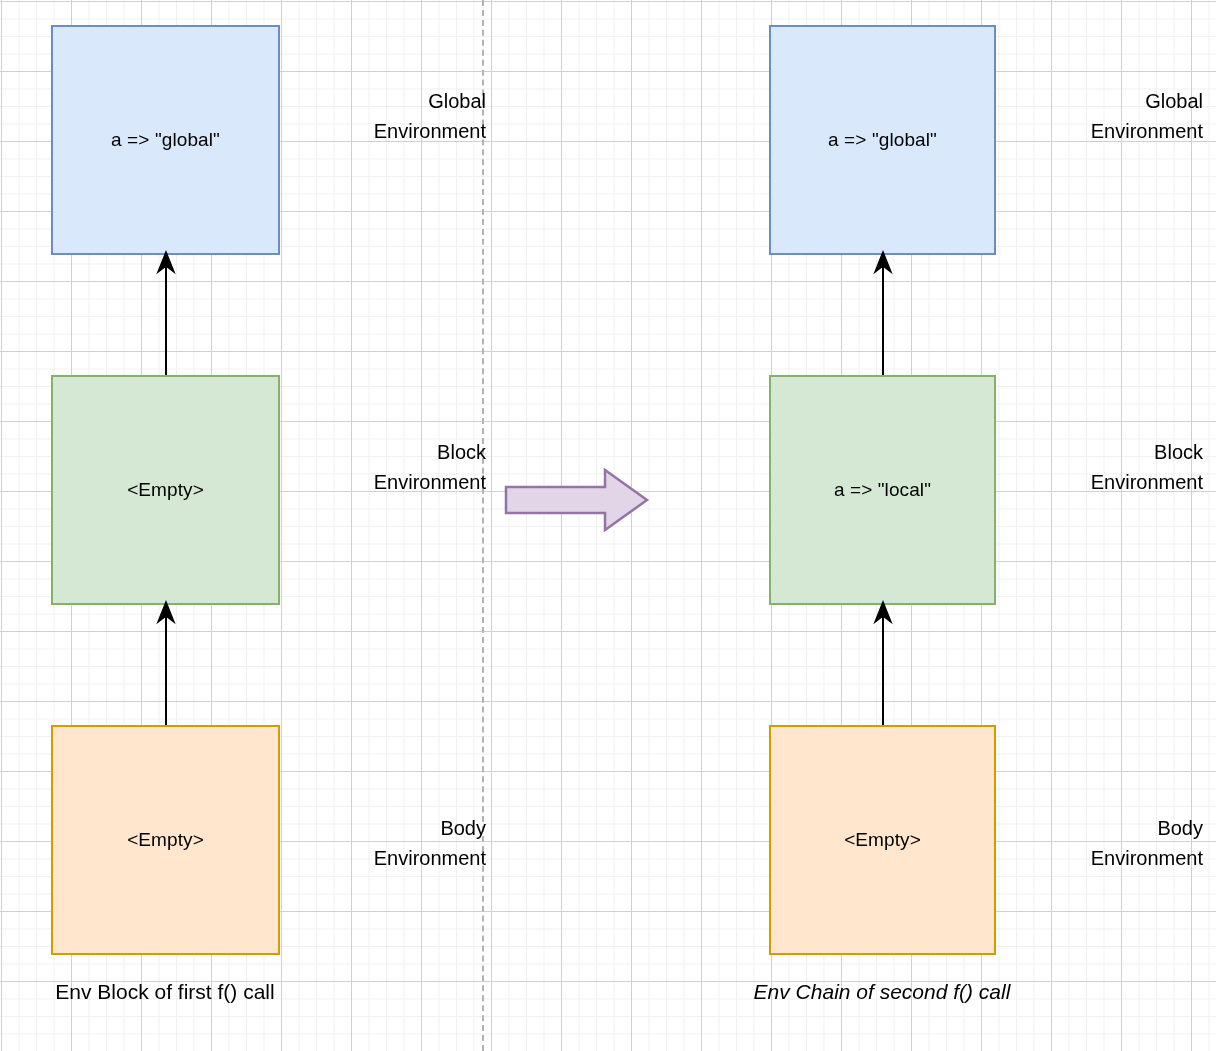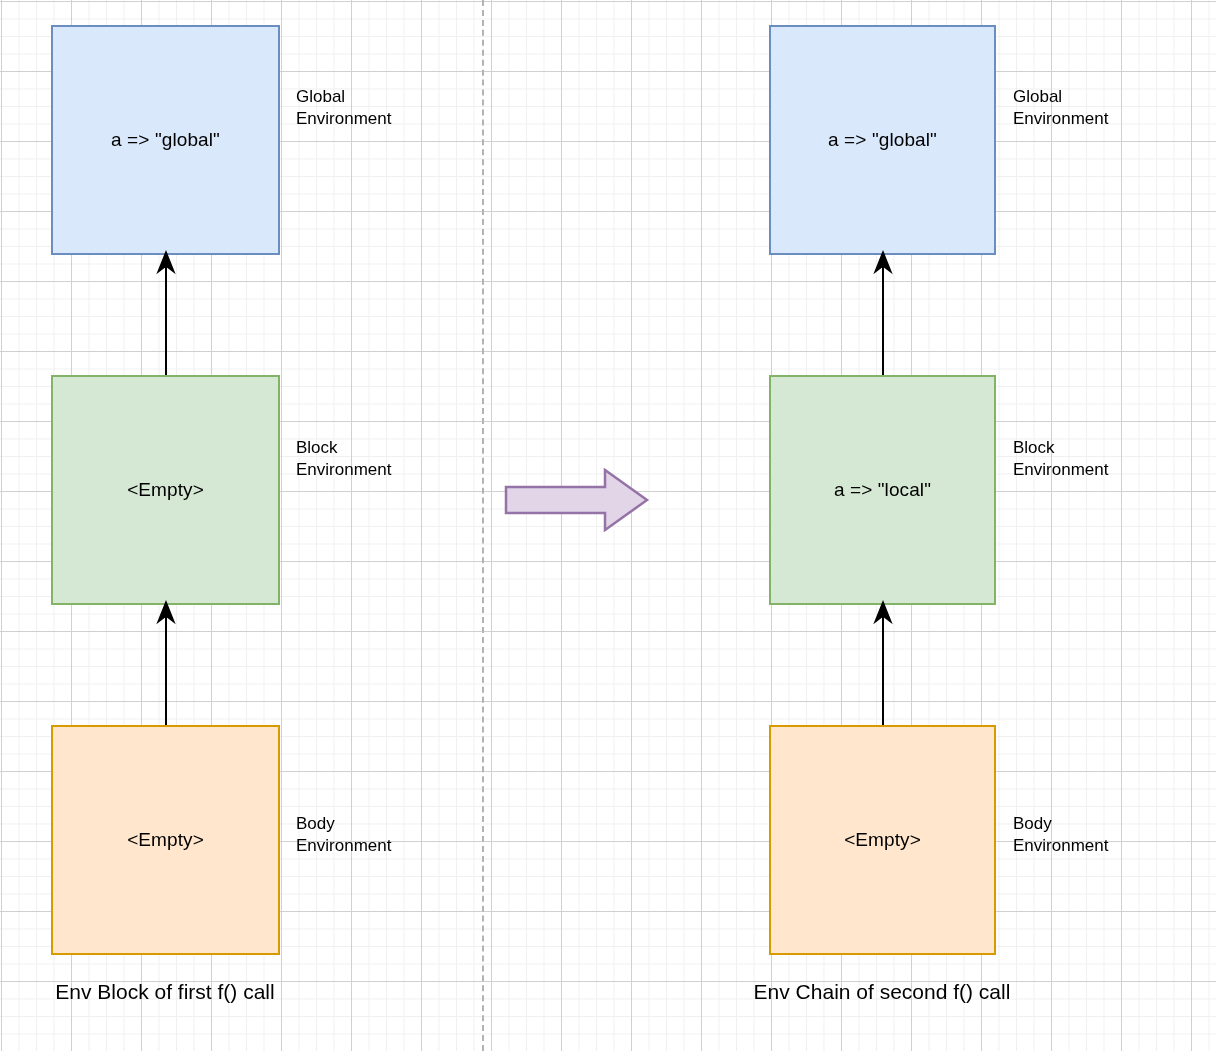--- a/index.html
+++ b/index.html
@@ -59,24 +59,24 @@
     background-color: #d5e8d4;
     border-color: #82b366;
   }
   .box-body {
     background-color: #ffe6cc;
     border-color: #d79b00;
   }
 
   .side-label {
     position: absolute;
-    font-size: 17px;
+    font-size: 20px;
     color: #000000;
-    text-align: left;
-    line-height: 22px;
+    text-align: right;
+    line-height: 30px;
     white-space: pre-line;
   }
 
   .caption {
     position: absolute;
     font-size: 21px;
     color: #000000;
     text-align: center;
     line-height: 26px;
     white-space: nowrap;
@@ -167,15 +167,15 @@
     <path d="M16 2 L24 22 L16 16 L8 22 Z" fill="#000000" stroke="#000000" stroke-width="1.5" stroke-linejoin="miter"></path>
   </svg>
 
   <div class="env-box box-body" style="left:769px; top:725px; width:227px; height:230px;">
     <span class="box-label">&lt;Empty&gt;</span>
   </div>
 
   <div class="side-label" style="left:1013px; top:813px; width:190px;">Body
 Environment</div>
 
-  <div class="caption" style="left:717px; top:979px; width:330px;">Env Chain of second f() call</div>
+  <div class="caption" style="left:717px; top:979px; width:330px;font-style:italic;">Env Chain of second f() call</div>
 
 </div>
 
 </body></html>

